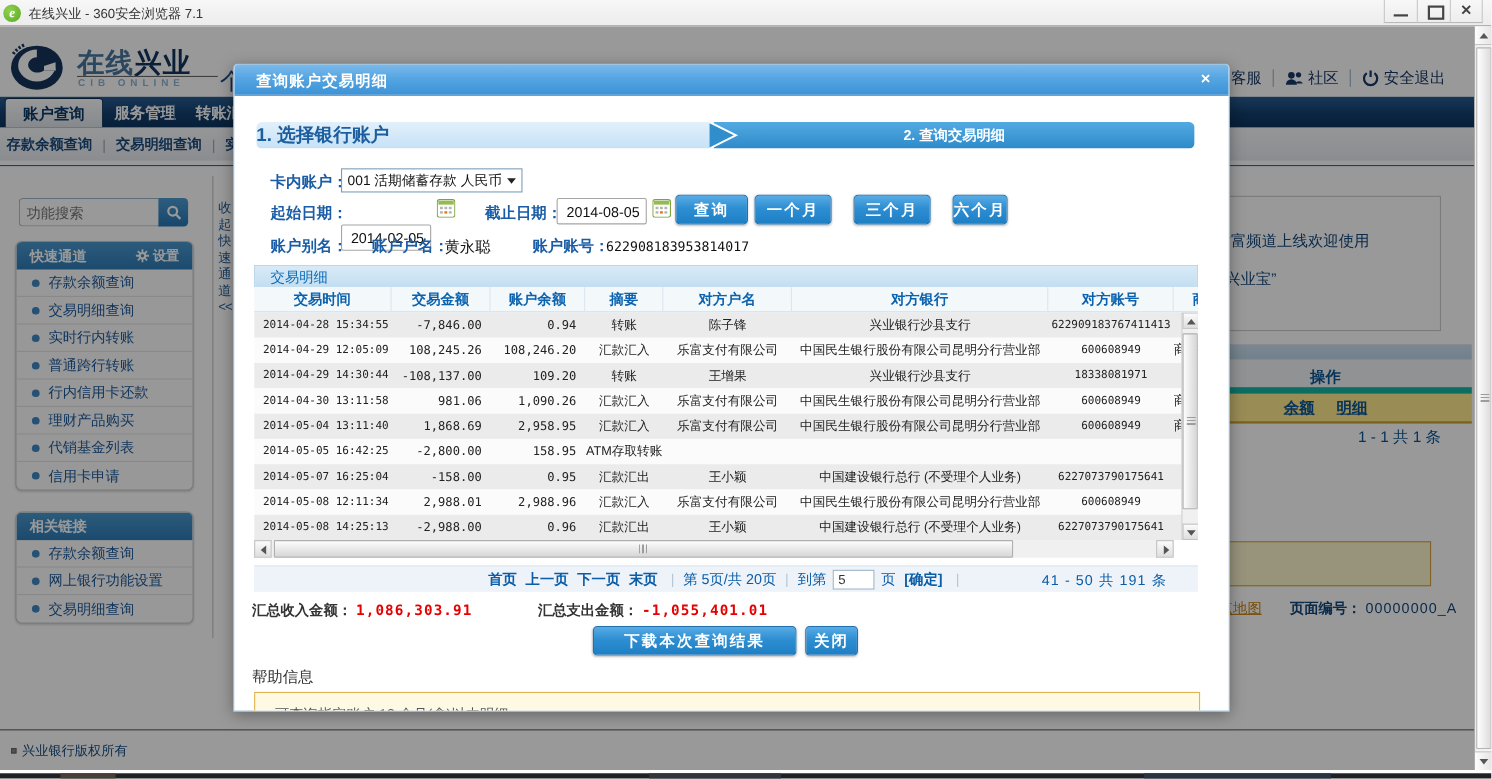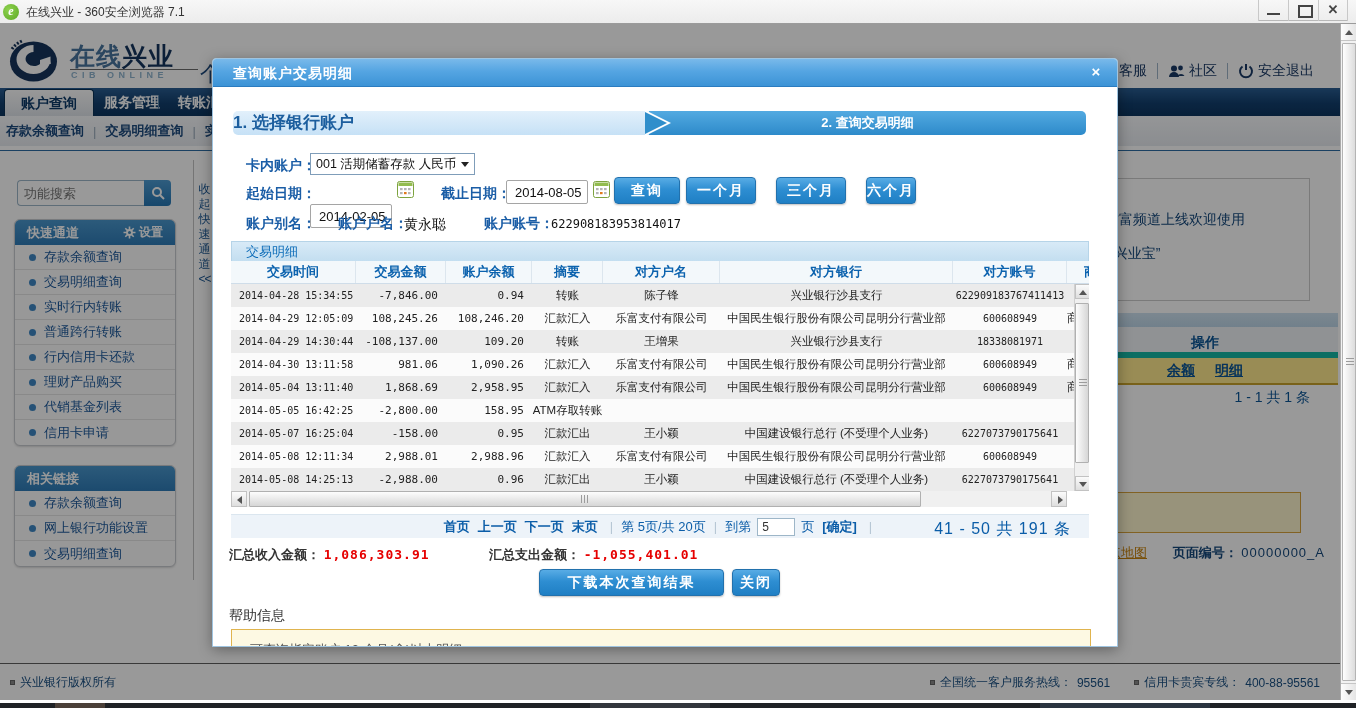--- a/index.html
+++ b/index.html
@@ -193,21 +193,21 @@
   .grip-v { position:absolute; top:3px; left:50%; margin-left:-4px; width:8px; height:8px;
     background:repeating-linear-gradient(90deg,#9c9c9c 0 1px, transparent 1px 3px); }
 
   
   .pager { position:absolute; left:18px; top:455px; width:858px; height:24px; background:#edf3f9; border-top:1px solid #dbe6ef;
     display:flex; align-items:center; justify-content:center; font-size:13px; color:#0b5da8; }
   .pager .pg-link { margin:0 4px; font-weight:bold; }
   .pager .pg-sep { color:#b5c6d4; margin:0 8px; }
   .pager .pg-input { width:38px; height:18px; border:1px solid #9db6c8; background:#fff; font-size:12px; color:#333; padding-left:4px;
     margin:0 6px; font-family:"Liberation Sans",sans-serif; }
-  .pager .pg-range { position:absolute; right:18px; top:4px; font-size:16px; color:#0b5da8; letter-spacing:1px; }
+  .pager .pg-range { position:absolute; right:28px; top:4px; font-size:13px; color:#0b5da8; letter-spacing:1px; }
 
   
   .totals { position:absolute; left:16px; top:487px; width:858px; height:20px; font-size:13px; }
   .tot-label { font-weight:bold; color:#333; }
   .tot-value { font-weight:bold; color:#e60000; font-family:"DejaVu Sans Mono",monospace; font-size:13px; letter-spacing:1px; }
   .tot-in { position:absolute; left:0; top:0; }
   .tot-out { position:absolute; left:260px; top:0; }
 
   
   .btn-download { left:326px; top:510px; width:185px; }
@@ -407,29 +407,20 @@
       <span class="maplink">网点地图</span>
       <span class="pagecode-label">页面编号：</span>
       <span class="pagecode">00000000_A</span>
     </div>
 
     <div class="pagefooter">
       <div class="pf-left">
         <span class="pf-bullet"></span>
         <span>兴业银行版权所有</span>
       </div>
-      <div class="pf-right">
-        <span class="pf-bullet"></span>
-        <span>全国统一客户服务热线：</span>
-          <span>95561</span>
-        <span class="gap"></span>
-        <span class="pf-bullet"></span>
-        <span>信用卡贵宾专线：</span>
-          <span>400-88-95561</span>
-      </div>
     </div>
   </div>
 
   <div id="overlay"></div>
 
   <div id="winscroll">
     <div class="ws-btn ws-up">
         <span class="arr arr-up"></span>
       </div>
     <div class="ws-thumb">

